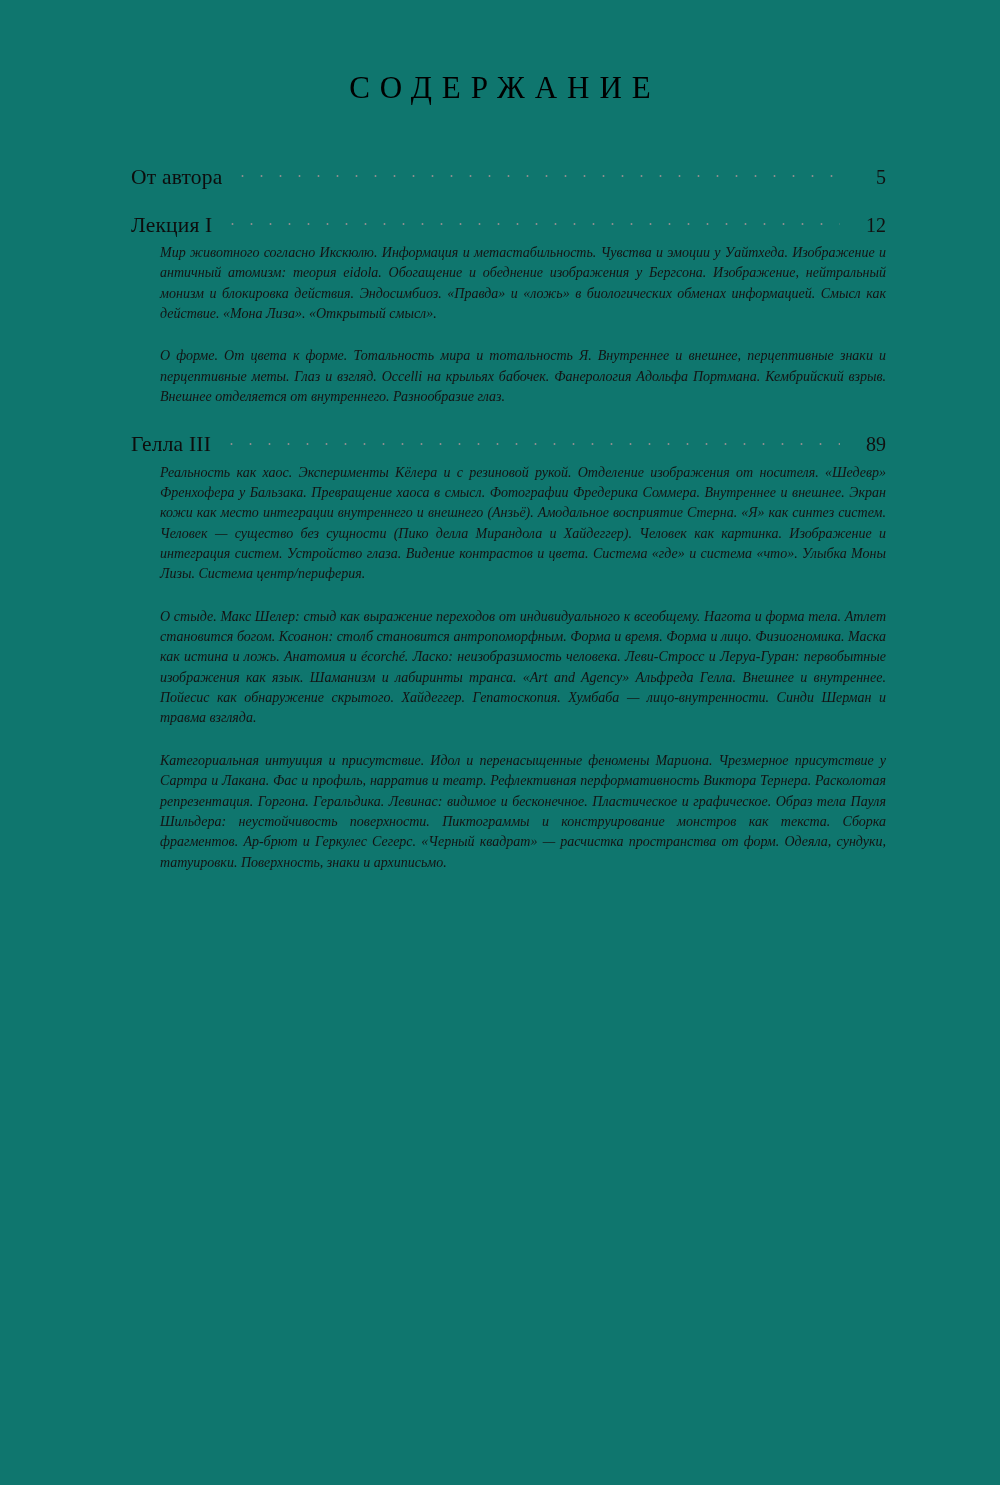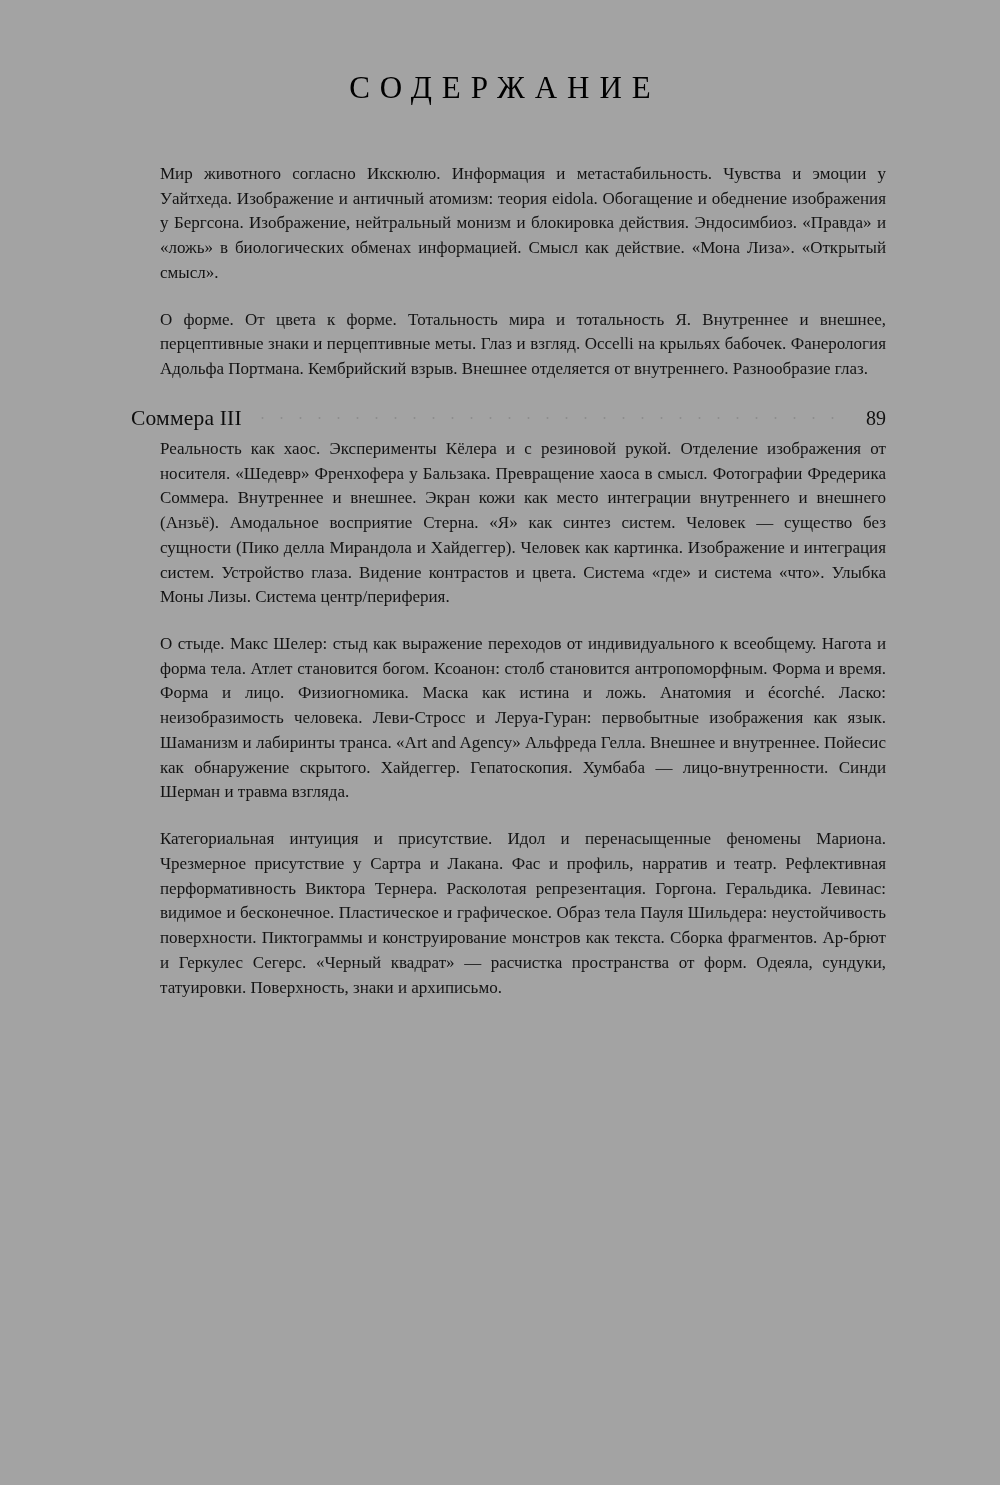--- a/index.html
+++ b/index.html
@@ -12,21 +12,21 @@
     height: 1485px;
     font-family: "Liberation Serif", "DejaVu Serif", serif;
     color: #111111;
     -webkit-font-smoothing: antialiased;
   }
 
   .page {
     position: relative;
     width: 1000px;
     height: 1485px;
-    background: #a3a3a3;
+    background: #0f766e;
     box-sizing: border-box;
     padding: 0;
     overflow: hidden;
   }
 
   
   .toc-title {
     text-align: center;
     font-size: 31px;
     letter-spacing: 10px;
@@ -90,21 +90,22 @@
     flex: 0 0 auto;
     padding-left: 8px;
     font-size: 20px;
     color: #111111;
     text-align: right;
     min-width: 34px;
   }
 
   
   .entry-desc {
-    font-size: 17px;
+    font-style: italic;
+    font-size: 14px;
     line-height: 1.455;
     text-align: justify;
     text-justify: inter-word;
     color: #131313;
     margin: 7px 0 0 0;
     padding-left: 29px;
     padding-right: 0;
     hyphens: manual;
   }
 
@@ -114,32 +115,44 @@
 </style>
 </head>
 <body>
 
 <div class="page">
 
   <h1 class="toc-title">СОДЕРЖАНИЕ</h1>
 
   <div class="toc-body">
 
+    <div class="entry">
+      <div class="entry-head">
+        <span class="entry-label">От автора</span>
+        <span class="leader"></span>
+        <span class="entry-page">5</span>
+      </div>
+    </div>
 
     <div class="entry has-desc">
+      <div class="entry-head">
+        <span class="entry-label">Лекция I</span>
+        <span class="leader"></span>
+        <span class="entry-page">12</span>
+      </div>
       <p class="entry-desc">Мир животного согласно Икскюлю. Информация и метастабильность. Чувства и эмоции у Уайтхеда. Изображение и античный атомизм: теория eidola. Обогащение и обеднение изображения у Бергсона. Изображение, нейтральный монизм и блокировка действия. Эндосимбиоз. «Правда» и «ложь» в биологических обменах информацией. Смысл как действие. «Мона Лиза». «Открытый смысл».</p>
     </div>
 
     <div class="entry has-desc">
       <p class="entry-desc">О форме. От цвета к форме. Тотальность мира и тотальность Я. Внутреннее и внешнее, перцептивные знаки и перцептивные меты. Глаз и взгляд. Occelli на крыльях бабочек. Фанерология Адольфа Портмана. Кембрийский взрыв. Внешнее отделяется от внутреннего. Разнообразие глаз.</p>
     </div>
 
     <div class="entry has-desc">
       <div class="entry-head">
-        <span class="entry-label">Соммера III</span>
+        <span class="entry-label">Гелла III</span>
         <span class="leader"></span>
         <span class="entry-page">89</span>
       </div>
       <p class="entry-desc">Реальность как хаос. Эксперименты Кёлера и с резиновой рукой. Отделение изображения от носителя. «Шедевр» Френхофера у Бальзака. Превращение хаоса в смысл. Фотографии Фредерика Соммера. Внутреннее и внешнее. Экран кожи как место интеграции внутреннего и внешнего (Анзьё). Амодальное восприятие Стерна. «Я» как синтез систем. Человек — существо без сущности (Пико делла Мирандола и Хайдеггер). Человек как картинка. Изображение и интеграция систем. Устройство глаза. Видение контрастов и цвета. Система «где» и система «что». Улыбка Моны Лизы. Система центр/периферия.</p>
     </div>
 
     <div class="entry has-desc">
       <p class="entry-desc">О стыде. Макс Шелер: стыд как выражение переходов от индивидуального к всеобщему. Нагота и форма тела. Атлет становится богом. Ксоанон: столб становится антропоморфным. Форма и время. Форма и лицо. Физиогномика. Маска как истина и ложь. Анатомия и écorché. Ласко: неизобразимость человека. Леви-Стросс и Леруа-Гуран: первобытные изображения как язык. Шаманизм и лабиринты транса. «Art and Agency» Альфреда Гелла. Внешнее и внутреннее. Пойесис как обнаружение скрытого. Хайдеггер. Гепатоскопия. Хумбаба — лицо-внутренности. Синди Шерман и травма взгляда.</p>
     </div>
 

